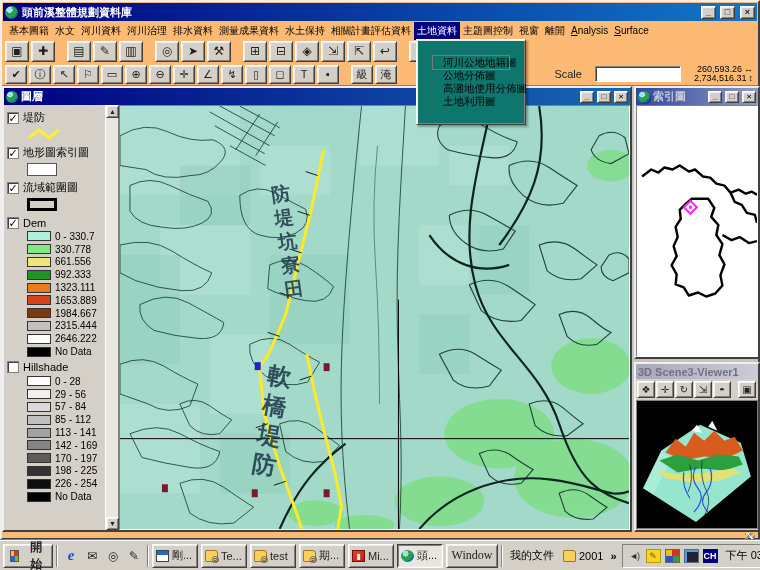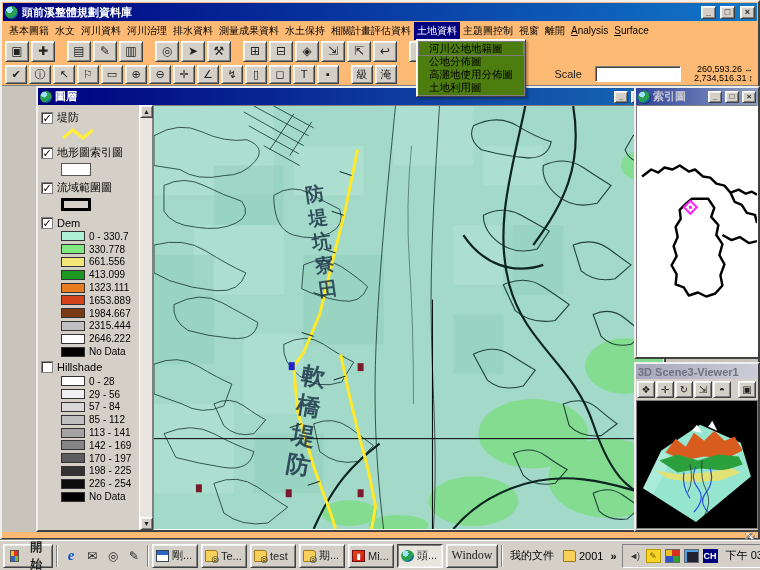--- a/index.html
+++ b/index.html
@@ -48,21 +48,21 @@
   .subtitle { height:17px; display:flex; align-items:center; gap:3px; padding:0 2px; }
   .subtitle .t { flex:1; font-size:11px; font-weight:bold; white-space:nowrap; overflow:hidden; }
   .subtitle .winbtn { width:14px; height:12px; font-size:8px; line-height:10px; }
   .subtitle.active { background:linear-gradient(90deg,#000080,#1668b4); }
   .subtitle.active .t { color:#fff; }
   .subtitle.inactive-blue { background:linear-gradient(90deg,#31459c,#8c9cc4); }
   .subtitle.inactive-blue .t { color:#c8c8d2; }
   .subtitle.inactive-gray { background:linear-gradient(90deg,#a8a8bc,#ccccd8); }
   .subtitle.inactive-gray .t { color:#72727f; font-weight:bold; }
 
-  #layers-win { left:0; top:0; width:630px; height:446px;margin-left:34px; }
+  #layers-win { left:0; top:0; width:630px; height:446px; }
   #layers-body { display:flex; height:425px; }
 
   
   #legend { width:115px; background:#d4d0c8; position:relative; border-right:1px solid #808080; }
   #legend-scroll { position:absolute; right:0; top:0; bottom:0; width:13px; background:#e9e6df; border-left:1px solid #fff; display:flex; flex-direction:column; justify-content:space-between; }
   .sbtn { width:13px; height:13px; font-size:7px; line-height:11px; }
   #legend-items { position:absolute; left:0; top:0; right:13px; bottom:0; overflow:hidden; padding:3px 0 0 3px; }
   .layer-row { display:flex; align-items:center; gap:4px; height:15px; margin-top:2px; }
   .chk { width:12px; height:12px; background:#fff; border:1px solid #808080; box-shadow:inset 1px 1px 0 #404040; font-size:11px; line-height:10px; text-align:center; font-weight:bold; }
   .layer-label { font-size:11px; white-space:nowrap; overflow:hidden; }
@@ -127,23 +127,23 @@
           border:1px solid #808080; border-bottom-color:#fff; border-right-color:#fff; }
   .tray-icon { width:15px; height:14px; display:inline-flex; align-items:center; justify-content:center; font-size:9px; }
   .tray-icon.speaker { letter-spacing:-1px; color:#333; }
   .tray-icon.pen { background:#f5d327; border:1px solid #b89a00; color:#7a5a00; }
   .tray-icon.colors { background:conic-gradient(#d83020 0 25%, #30a030 0 50%, #3050c8 0 75%, #e8c020 0); border:1px solid #666; }
   .tray-icon.monitor { background:#223; border:1px solid #667; box-shadow:inset 2px 2px 0 #4aa0e0; }
   .tray-icon.ch { background:#000080; color:#fff; font-weight:bold; font-size:9px; }
   #clock { font-size:11px; padding-left:4px; white-space:nowrap; }
 
   
-  #dropdown { position:absolute; left:416px; top:39px; width:110px; background:#4d7c0f;
+  #dropdown { position:absolute; left:416px; top:39px; width:110px; background:#0f766e;
               border:1px solid #404040; border-top-color:#fff; border-left-color:#fff;
-              box-shadow:inset 1px 1px 0 #efefef, inset -1px -1px 0 #808080, 2px 2px 2px rgba(0,0,0,.3); z-index:50; padding:2px; }
+              box-shadow:inset 1px 1px 0 #efefef, inset -1px -1px 0 #808080, 2px 2px 2px rgba(0,0,0,.3); z-index:50; padding:16px; }
   .dd-item { height:13px; line-height:13px; font-size:10.5px; padding-left:10px; white-space:nowrap; }
   .dd-item.focused { outline:1px solid #7a7a7a; }
 </style>
 </head>
 <body>
 
 <div id="app">
 
   <div id="titlebar">
     <span class="appicon"></span>
@@ -278,21 +278,21 @@
               <div class="class-row">
                 <span class="swatch" style="background: rgb(130, 232, 130);"></span>
                 <span class="class-label">330.778</span>
               </div>
               <div class="class-row">
                 <span class="swatch" style="background: rgb(242, 230, 120);"></span>
                 <span class="class-label">661.556</span>
               </div>
               <div class="class-row">
                 <span class="swatch" style="background: rgb(30, 150, 34);"></span>
-                <span class="class-label">413.099</span>
+                <span class="class-label">992.333</span>
               </div>
               <div class="class-row">
                 <span class="swatch" style="background: rgb(232, 124, 30);"></span>
                 <span class="class-label">1323.111</span>
               </div>
               <div class="class-row">
                 <span class="swatch" style="background: rgb(212, 66, 30);"></span>
                 <span class="class-label">1653.889</span>
               </div>
               <div class="class-row">

